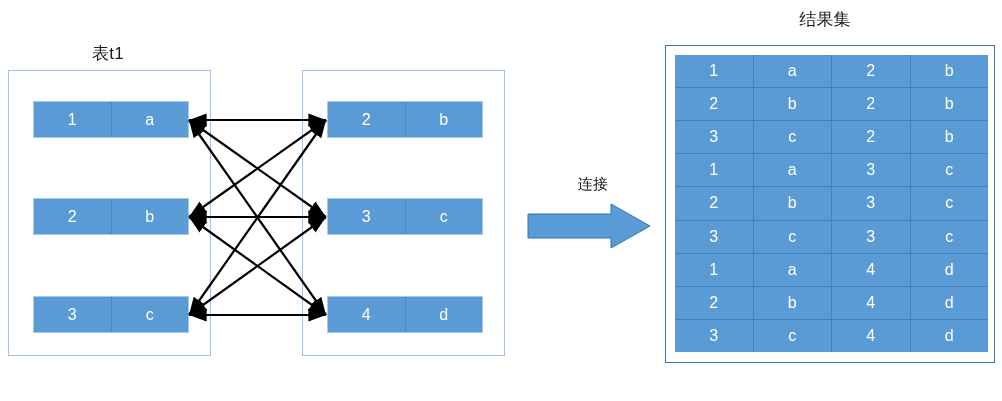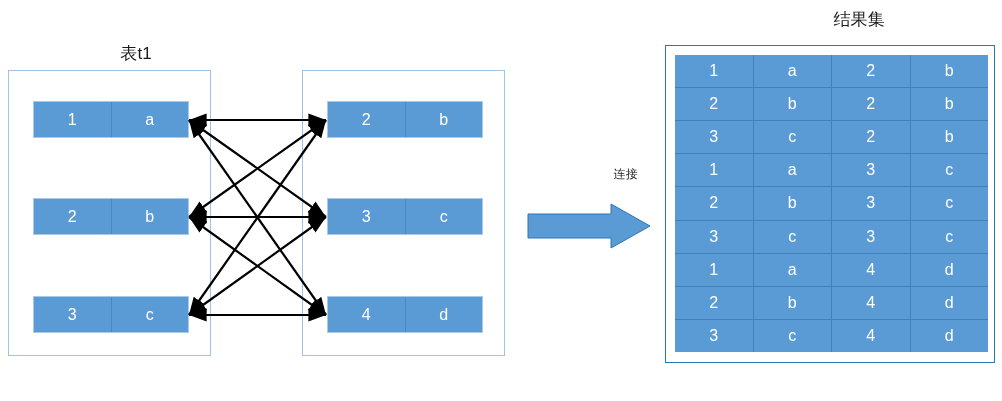--- a/index.html
+++ b/index.html
@@ -22,30 +22,30 @@
     width: 1002px;
     height: 401px;
   }
 
   
   .caption {
     position: absolute;
     font-size: 17px;
     line-height: 20px;
     color: #1a1a1a;
-    text-align: right;
+    text-align: center;
     white-space: nowrap;
     letter-spacing: 0.2px;
   }
-  #caption-t1 { left: 32px;  top: 44px; width: 120px; }
+  #caption-t1 { left: 48px;  top: 44px; width: 120px; }
   #caption-t2 { left: 340px; top: 44px; width: 120px; }
   #caption-result { left: 765px; top: 10px; width: 120px; }
   #caption-join {
-    left: 548px; top: 164px; width: 90px;
-    font-size: 12px;
+    left: 548px; top: 174px; width: 90px;
+    font-size: 15px;
   }
 
   
   .table-frame {
     position: absolute;
     border: 1px solid #9dc3e6;
     background: #ffffff;
     box-sizing: border-box;
   }
   #frame-t1 { left: 8px;   top: 70px; width: 203px; height: 286px; }

